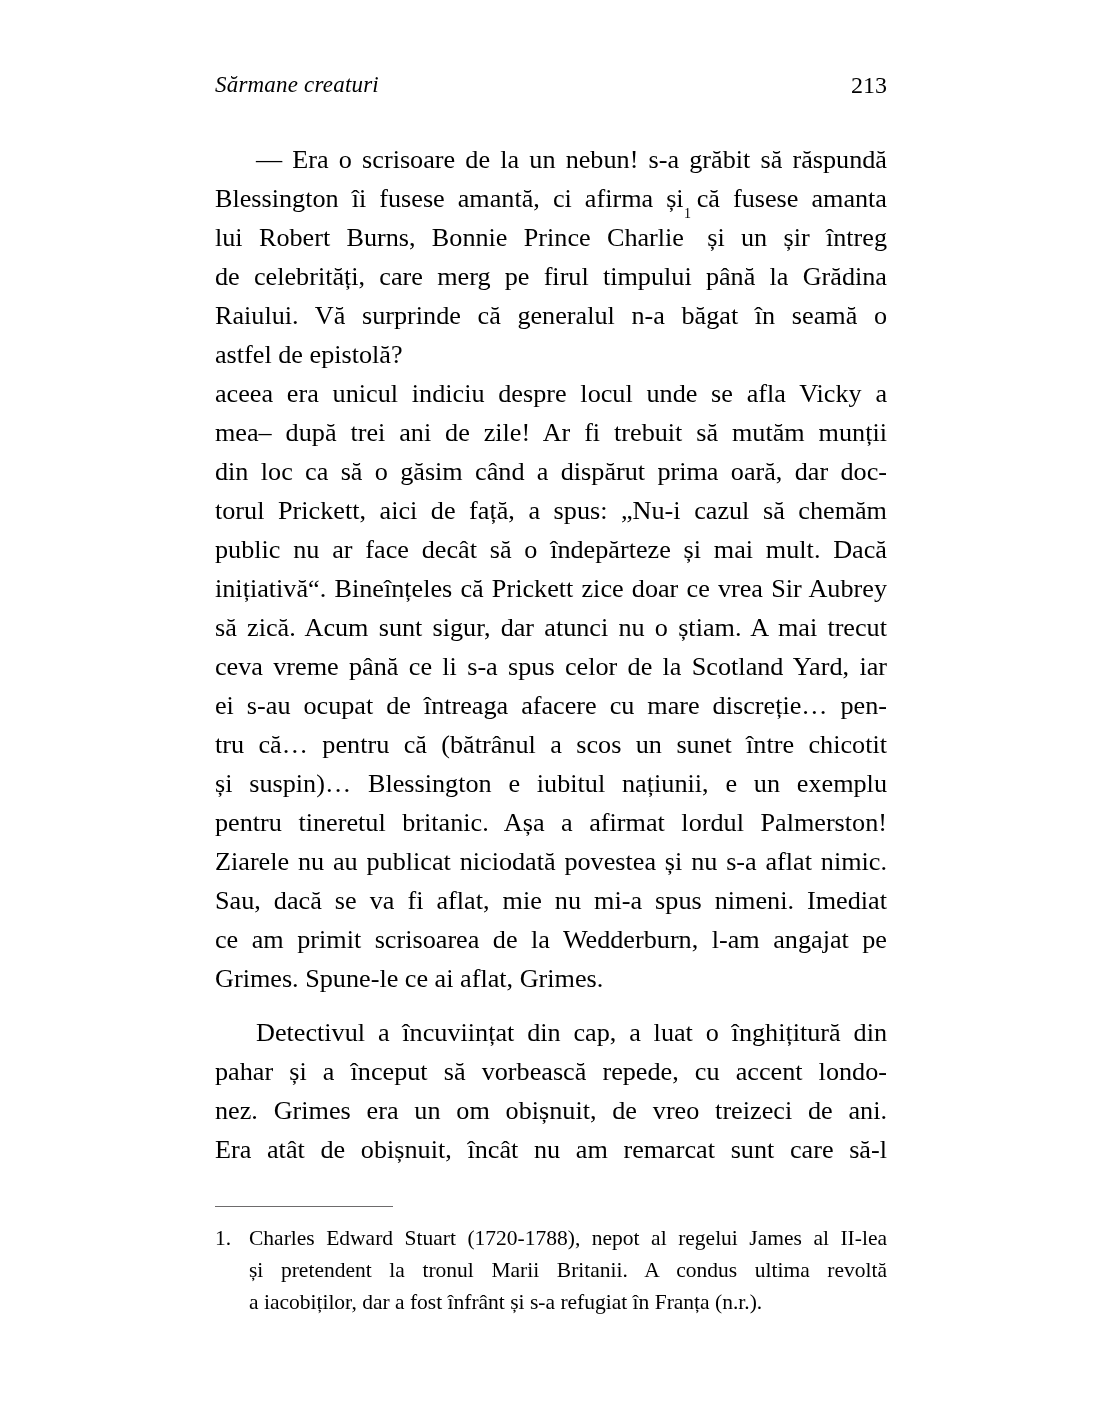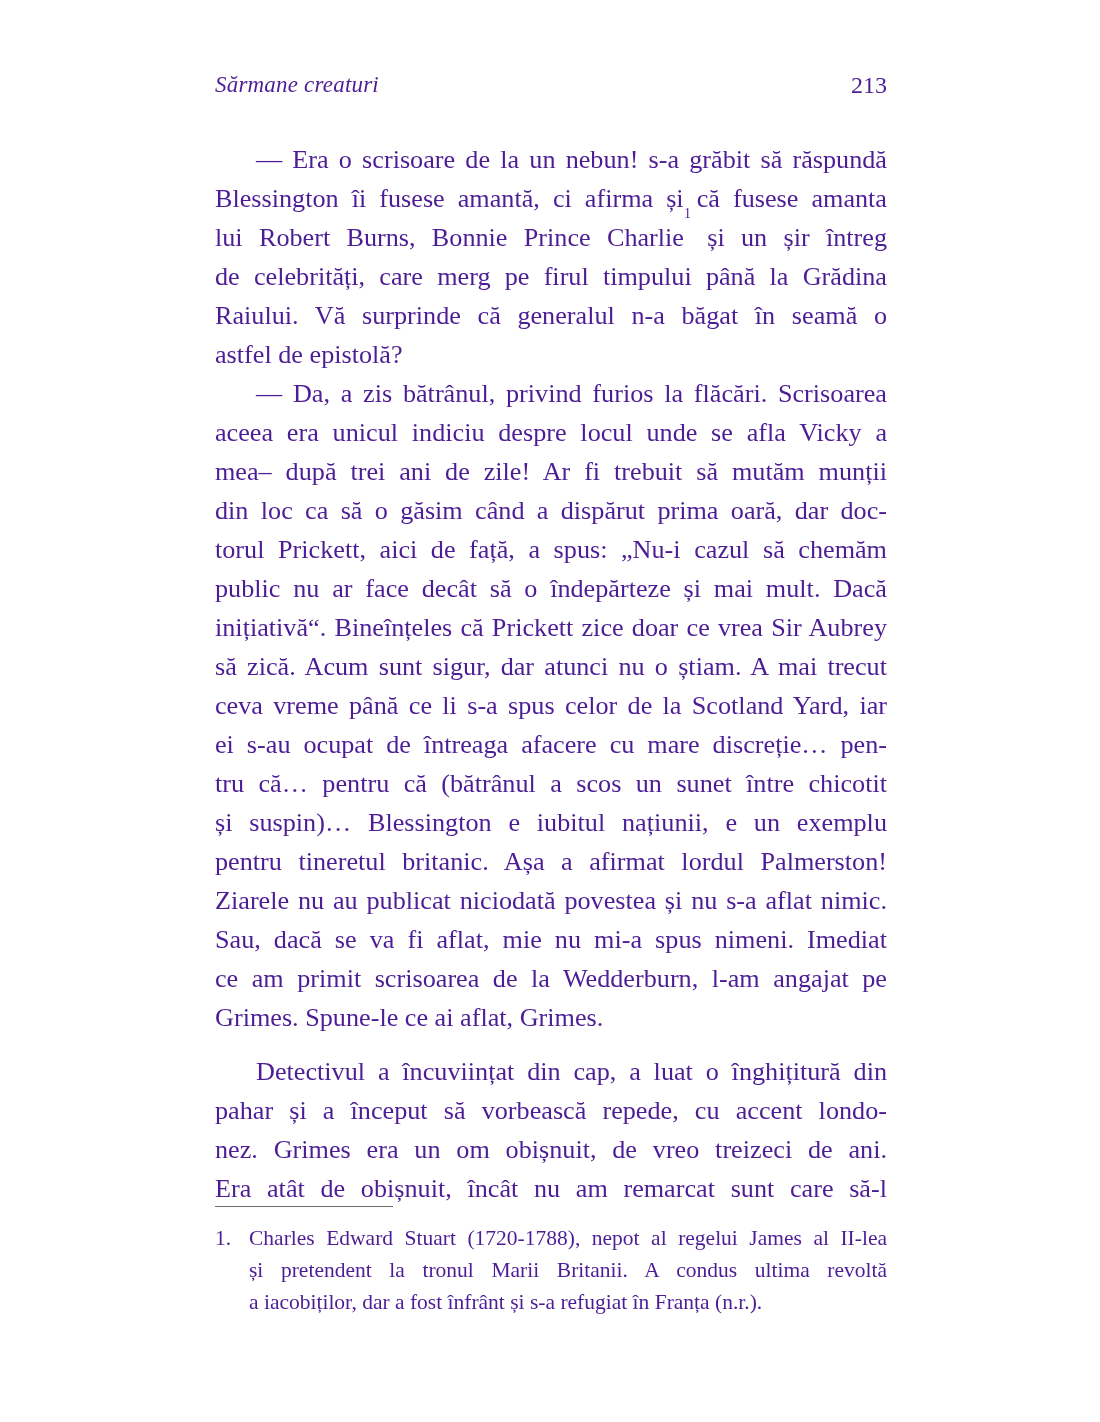--- a/index.html
+++ b/index.html
@@ -1,17 +1,17 @@
 <!DOCTYPE html>
 <html><head>
 <meta charset="utf-8">
 <style>
   html, body { margin: 0; padding: 0; background: #ffffff; }
   body { width: 1100px; height: 1422px; position: relative; overflow: hidden; }
-  .page { position: absolute; left: 0; top: 0; width: 1100px; height: 1422px; background: #fff; color: #4c1d95; font-family: "Liberation Serif", "DejaVu Serif", serif; }
+  .page { position: absolute; left: 0; top: 0; width: 1100px; height: 1422px; background: #fff; color: #000000; font-family: "Liberation Serif", "DejaVu Serif", serif; }
   .running-head { position: absolute; left: 215px; top: 72px; width: 672px; height: 34px; }
   .running-title { position: absolute; left: 0; top: 0; font-style: italic; font-size: 23px; letter-spacing: 0.2px; }
   .page-number { position: absolute; right: 0; top: 0; font-size: 24px; }
   .body-text { position: absolute; left: 215px; top: 140px; width: 672px; font-size: 26.2px; }
   .line { display: block; height: 39px; line-height: 39px; white-space: nowrap; text-align: justify; text-align-last: justify; }
   .line.last { text-align-last: left; }
   .line.indent { padding-left: 41px; }
   .line.gap { margin-top: 15px; }
   sup.fn { font-size: 14px; vertical-align: top; position: relative; top: -4px; line-height: 0; }
   .rule { position: absolute; left: 215px; top: 1206px; width: 178px; height: 0; border-top: 1px solid #6d6b6c; }
@@ -35,21 +35,20 @@
     <div>
       <span class="line indent">— Era o scrisoare de la un nebun! s-a grăbit să răspundă</span>
       <span class="line">Blessington îi fusese amantă, ci afirma și că fusese amanta</span>
       <span class="line"><span>lui Robert Burns, Bonnie Prince Charlie</span><sup class="fn">1</sup><span> și un șir întreg</span></span>
       <span class="line">de celebrități, care merg pe firul timpului până la Grădina</span>
       <span class="line">Raiului. Vă surprinde că generalul n-a băgat în seamă o</span>
       <span class="line last">astfel de epistolă?</span>
     </div>
 
     <div>
-      <span class="line indent">— Da, a zis bătrânul, privind furios la flăcări. Scrisoarea</span>
       <span class="line">aceea era unicul indiciu despre locul unde se afla Vicky a</span>
       <span class="line">mea– după trei ani de zile! Ar fi trebuit să mutăm munții</span>
       <span class="line">din loc ca să o găsim când a dispărut prima oară, dar doc-</span>
       <span class="line">torul Prickett, aici de față, a spus: „Nu-i cazul să chemăm</span>
       <span class="line">public nu ar face decât să o îndepărteze și mai mult. Dacă</span>
       <span class="line">inițiativă“. Bineînțeles că Prickett zice doar ce vrea Sir Aubrey</span>
       <span class="line">să zică. Acum sunt sigur, dar atunci nu o știam. A mai trecut</span>
       <span class="line">ceva vreme până ce li s-a spus celor de la Scotland Yard, iar</span>
       <span class="line">ei s-au ocupat de întreaga afacere cu mare discreție… pen-</span>
       <span class="line">tru că… pentru că (bătrânul a scos un sunet între chicotit</span>

